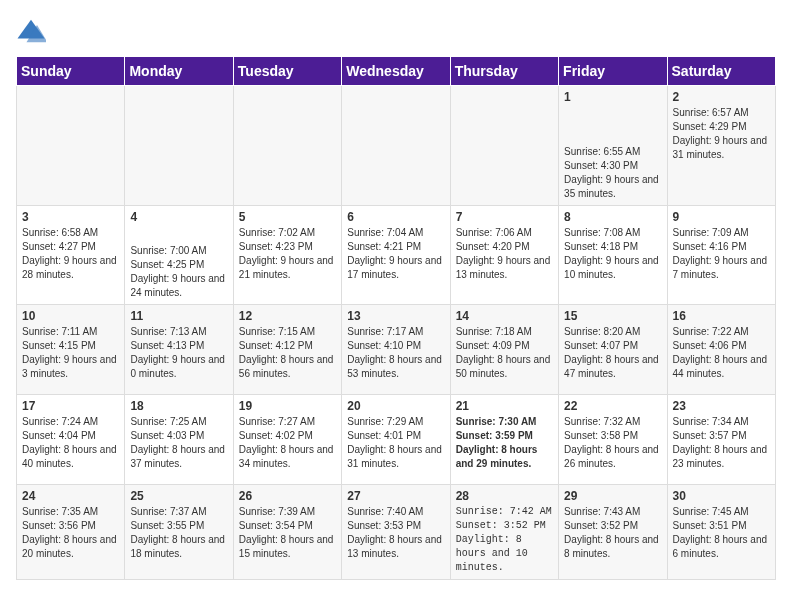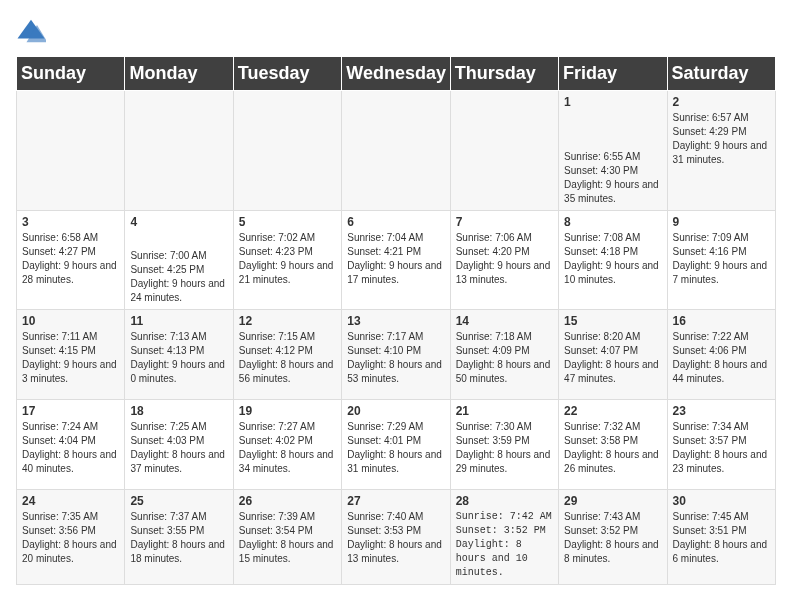--- a/index.html
+++ b/index.html
@@ -44,23 +44,23 @@
       font-size: 16px;
       font-weight: normal;
       color: #444;
     }
     .calendar {
       width: 100%;
       border-collapse: collapse;
       table-layout: fixed;
     }
     .calendar thead tr th {
-      background-color: #404040;
+      background-color: #4c1d95;
       color: #fff;
-      font-size: 18px;
+      font-size: 14px;
       padding: 6px 4px;
       text-align: left;
       border: 1px solid #fff;
     }
     .calendar tbody tr td {
       border: 1px solid #ddd;
       vertical-align: top;
       padding: 4px 5px;
       font-size: 10.5px;
       color: #333;
@@ -244,21 +244,21 @@
 Daylight: 8 hours and 34 minutes.</div>
         </td>
         <td>
           <span class="day-number">20</span>
           <div class="day-info" style="white-space: pre-line;">Sunrise: 7:29 AM
 Sunset: 4:01 PM
 Daylight: 8 hours and 31 minutes.</div>
         </td>
         <td>
           <span class="day-number">21</span>
-          <div class="day-info" style="white-space: pre-line;">Sunrise: 7:30 AM
+          <div class="day-info" style="white-space: pre-line; font-weight: bold;">Sunrise: 7:30 AM
 Sunset: 3:59 PM
 Daylight: 8 hours and 29 minutes.</div>
         </td>
         <td>
           <span class="day-number">22</span>
           <div class="day-info" style="white-space: pre-line;">Sunrise: 7:32 AM
 Sunset: 3:58 PM
 Daylight: 8 hours and 26 minutes.</div>
         </td>
         <td>

